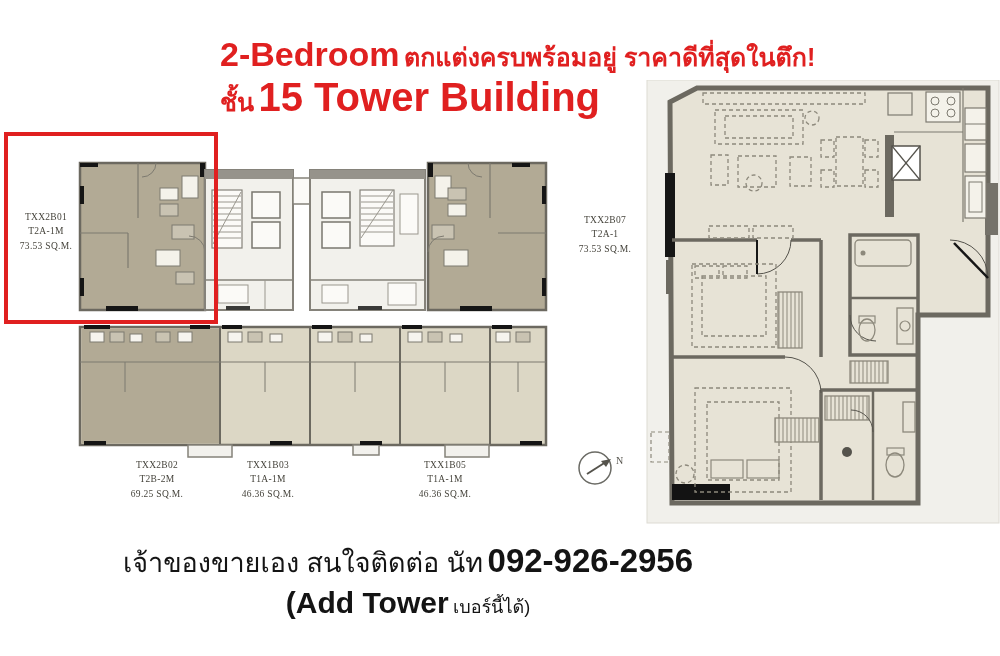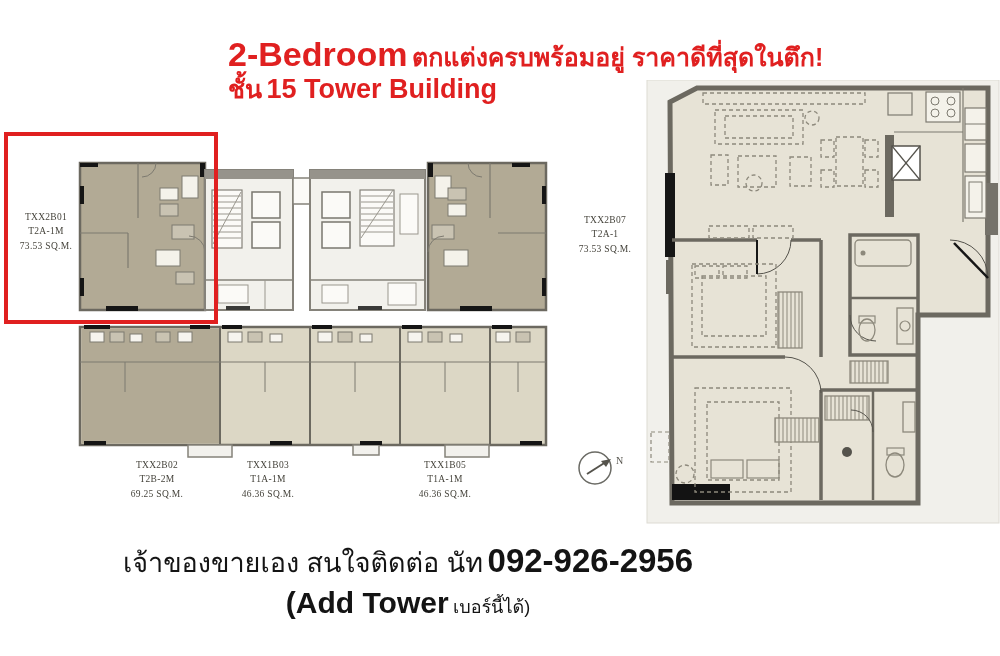--- a/index.html
+++ b/index.html
@@ -1,24 +1,24 @@
 <!DOCTYPE html>
 <html><head>
 <meta charset="utf-8">
 <style>
   html,body{margin:0;padding:0;background:#ffffff;}
   .page{position:relative;width:1000px;height:656px;background:#fff;overflow:hidden;
         font-family:"Liberation Sans","DejaVu Sans",sans-serif;}
   .abs{position:absolute;}
   
-  .title-block{left:228px;top:34px;color:#e02020;line-height:1.18;}
+  .title-block{left:220px;top:34px;color:#e02020;line-height:1.18;}
   .title-en{font-size:34px;font-weight:700;}
   .title-th{font-size:25px;font-weight:600;}
   .floor-th{font-size:25px;font-weight:600;}
-  .floor-en{font-size:27px;font-weight:600;}
+  .floor-en{font-size:40px;font-weight:600;}
   
   .highlight-box{left:4px;top:132px;width:206px;height:184px;border:4px solid #e02020;background:transparent;}
   
   .unit-label{font-family:"Liberation Serif","DejaVu Serif",serif;font-size:9.5px;line-height:1.5;
               color:#46443c;text-align:center;letter-spacing:.3px;}
   
   .contact{left:0;top:541px;width:816px;text-align:center;color:#141414;}
   .contact .l1-th{font-size:27px;}
   .contact .phone{font-size:33px;font-weight:600;}
   .contact .l2{margin-top:2px;}

